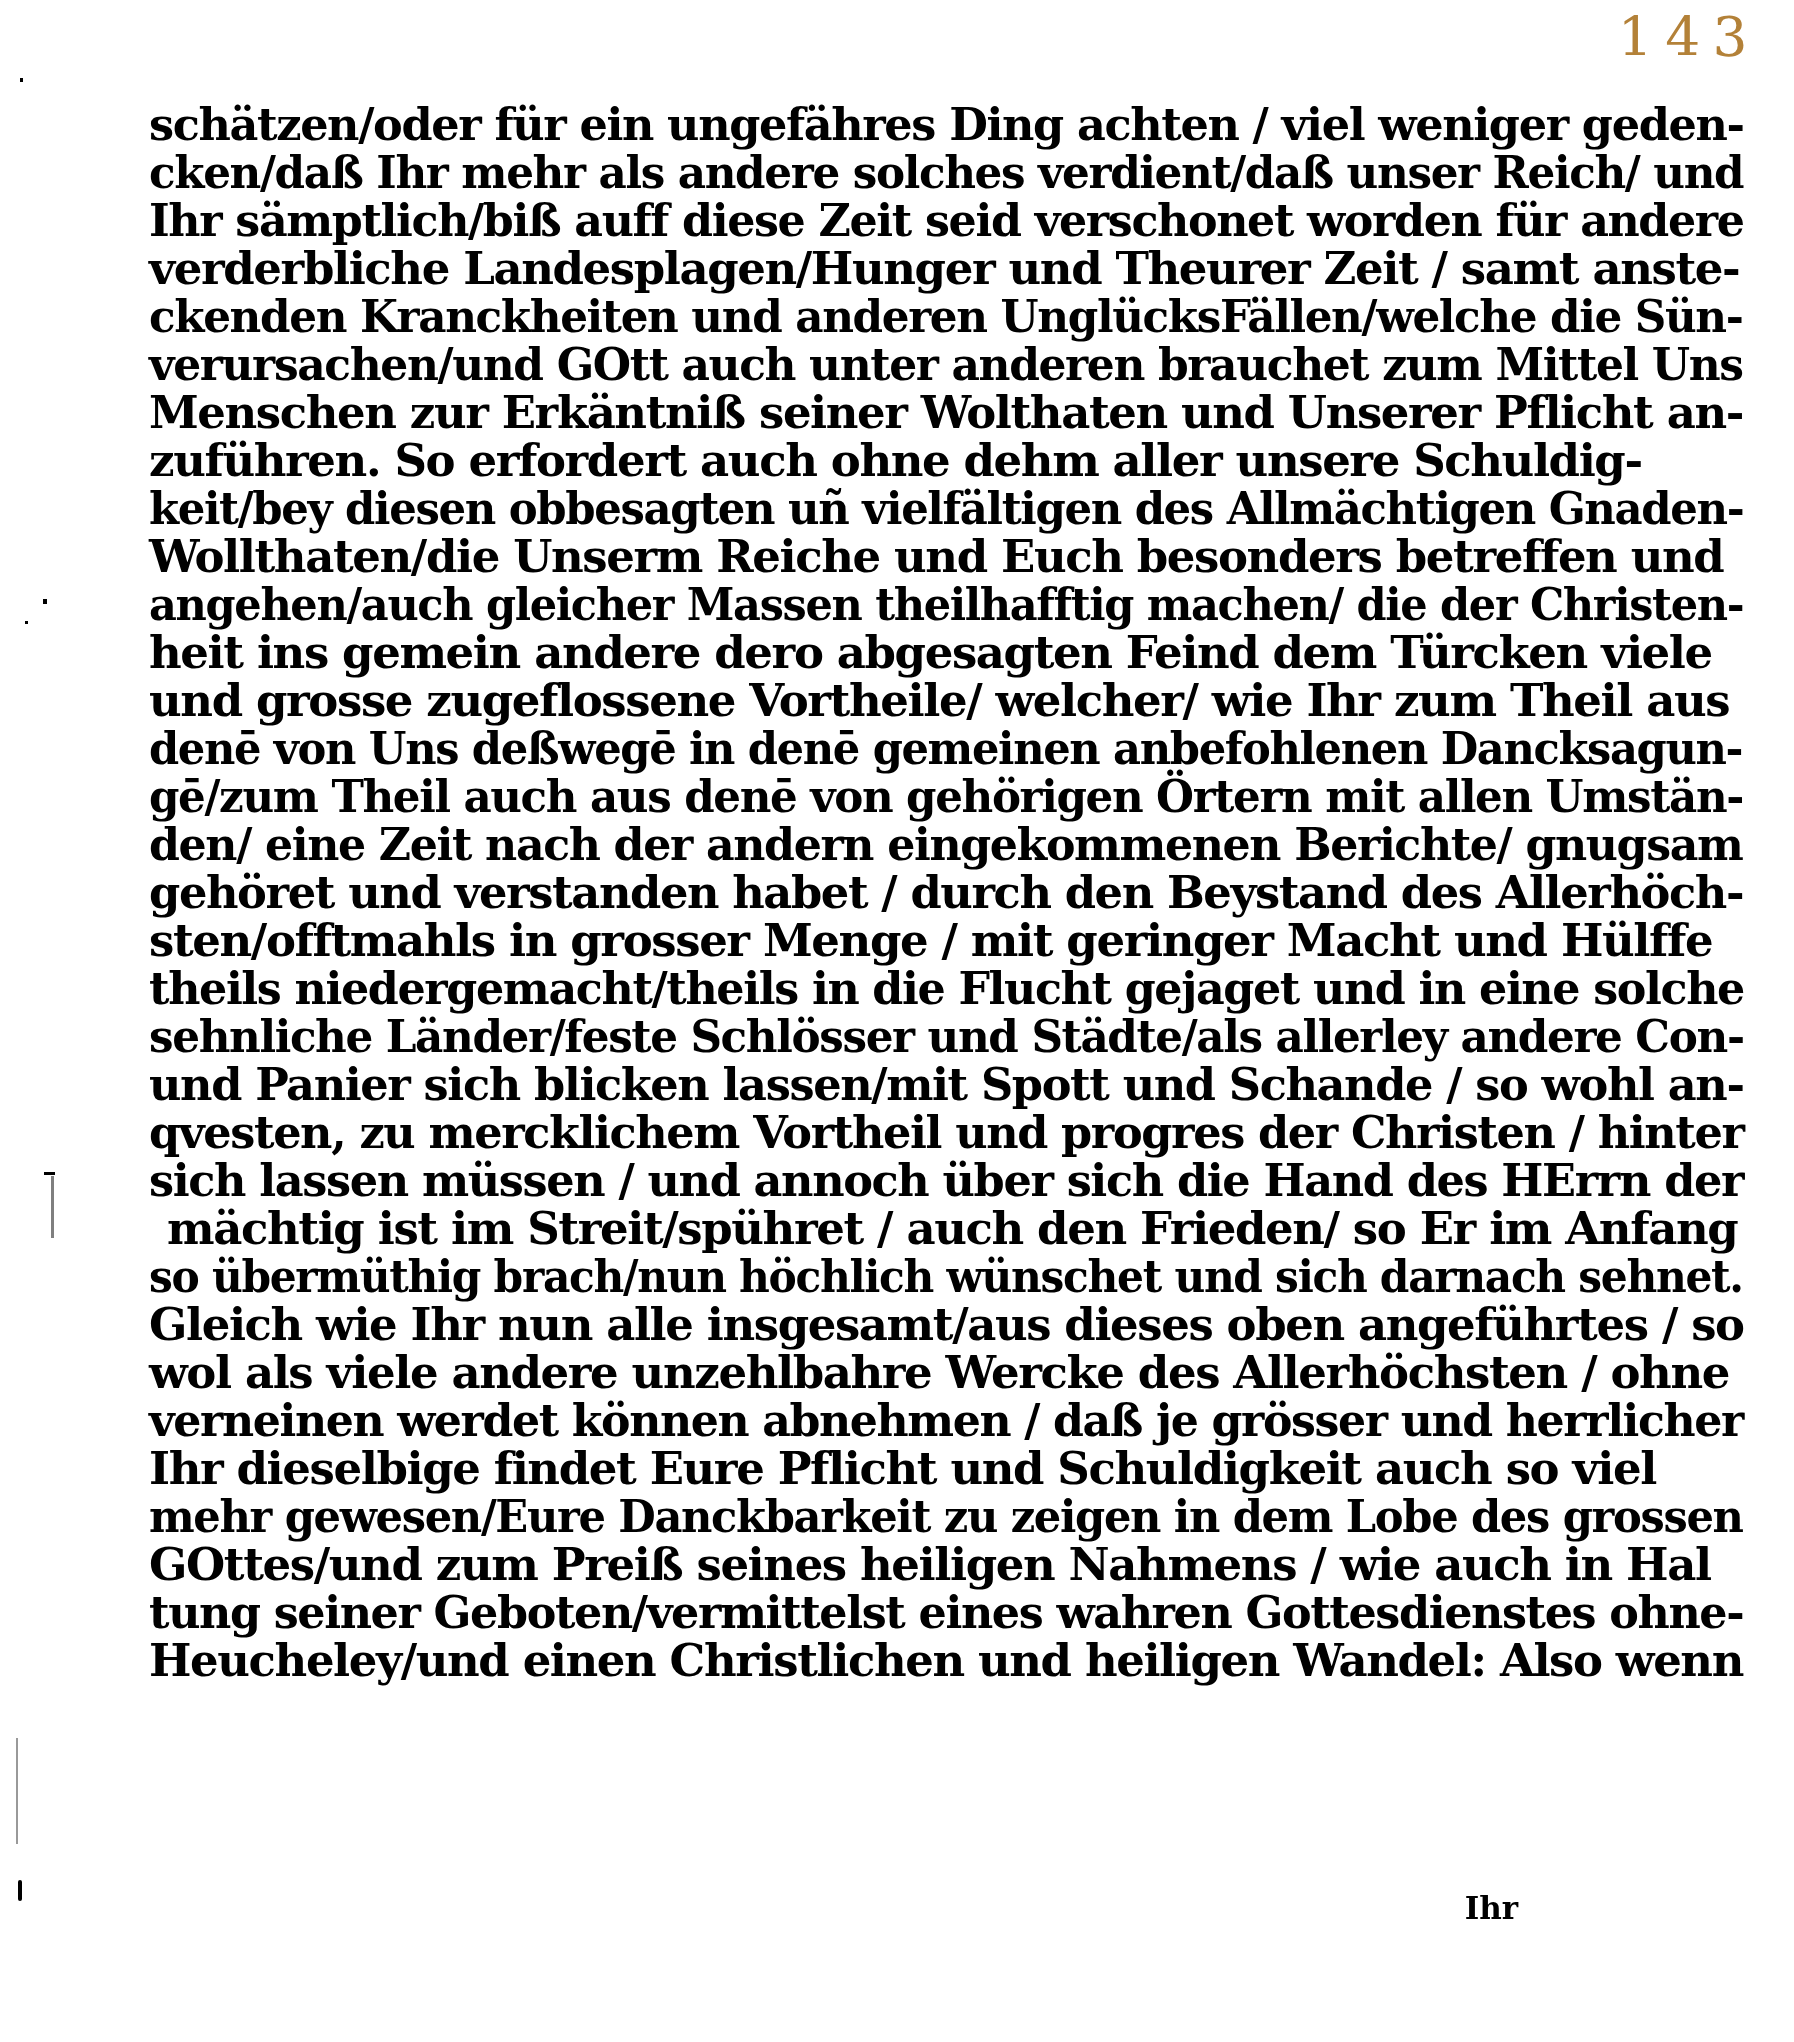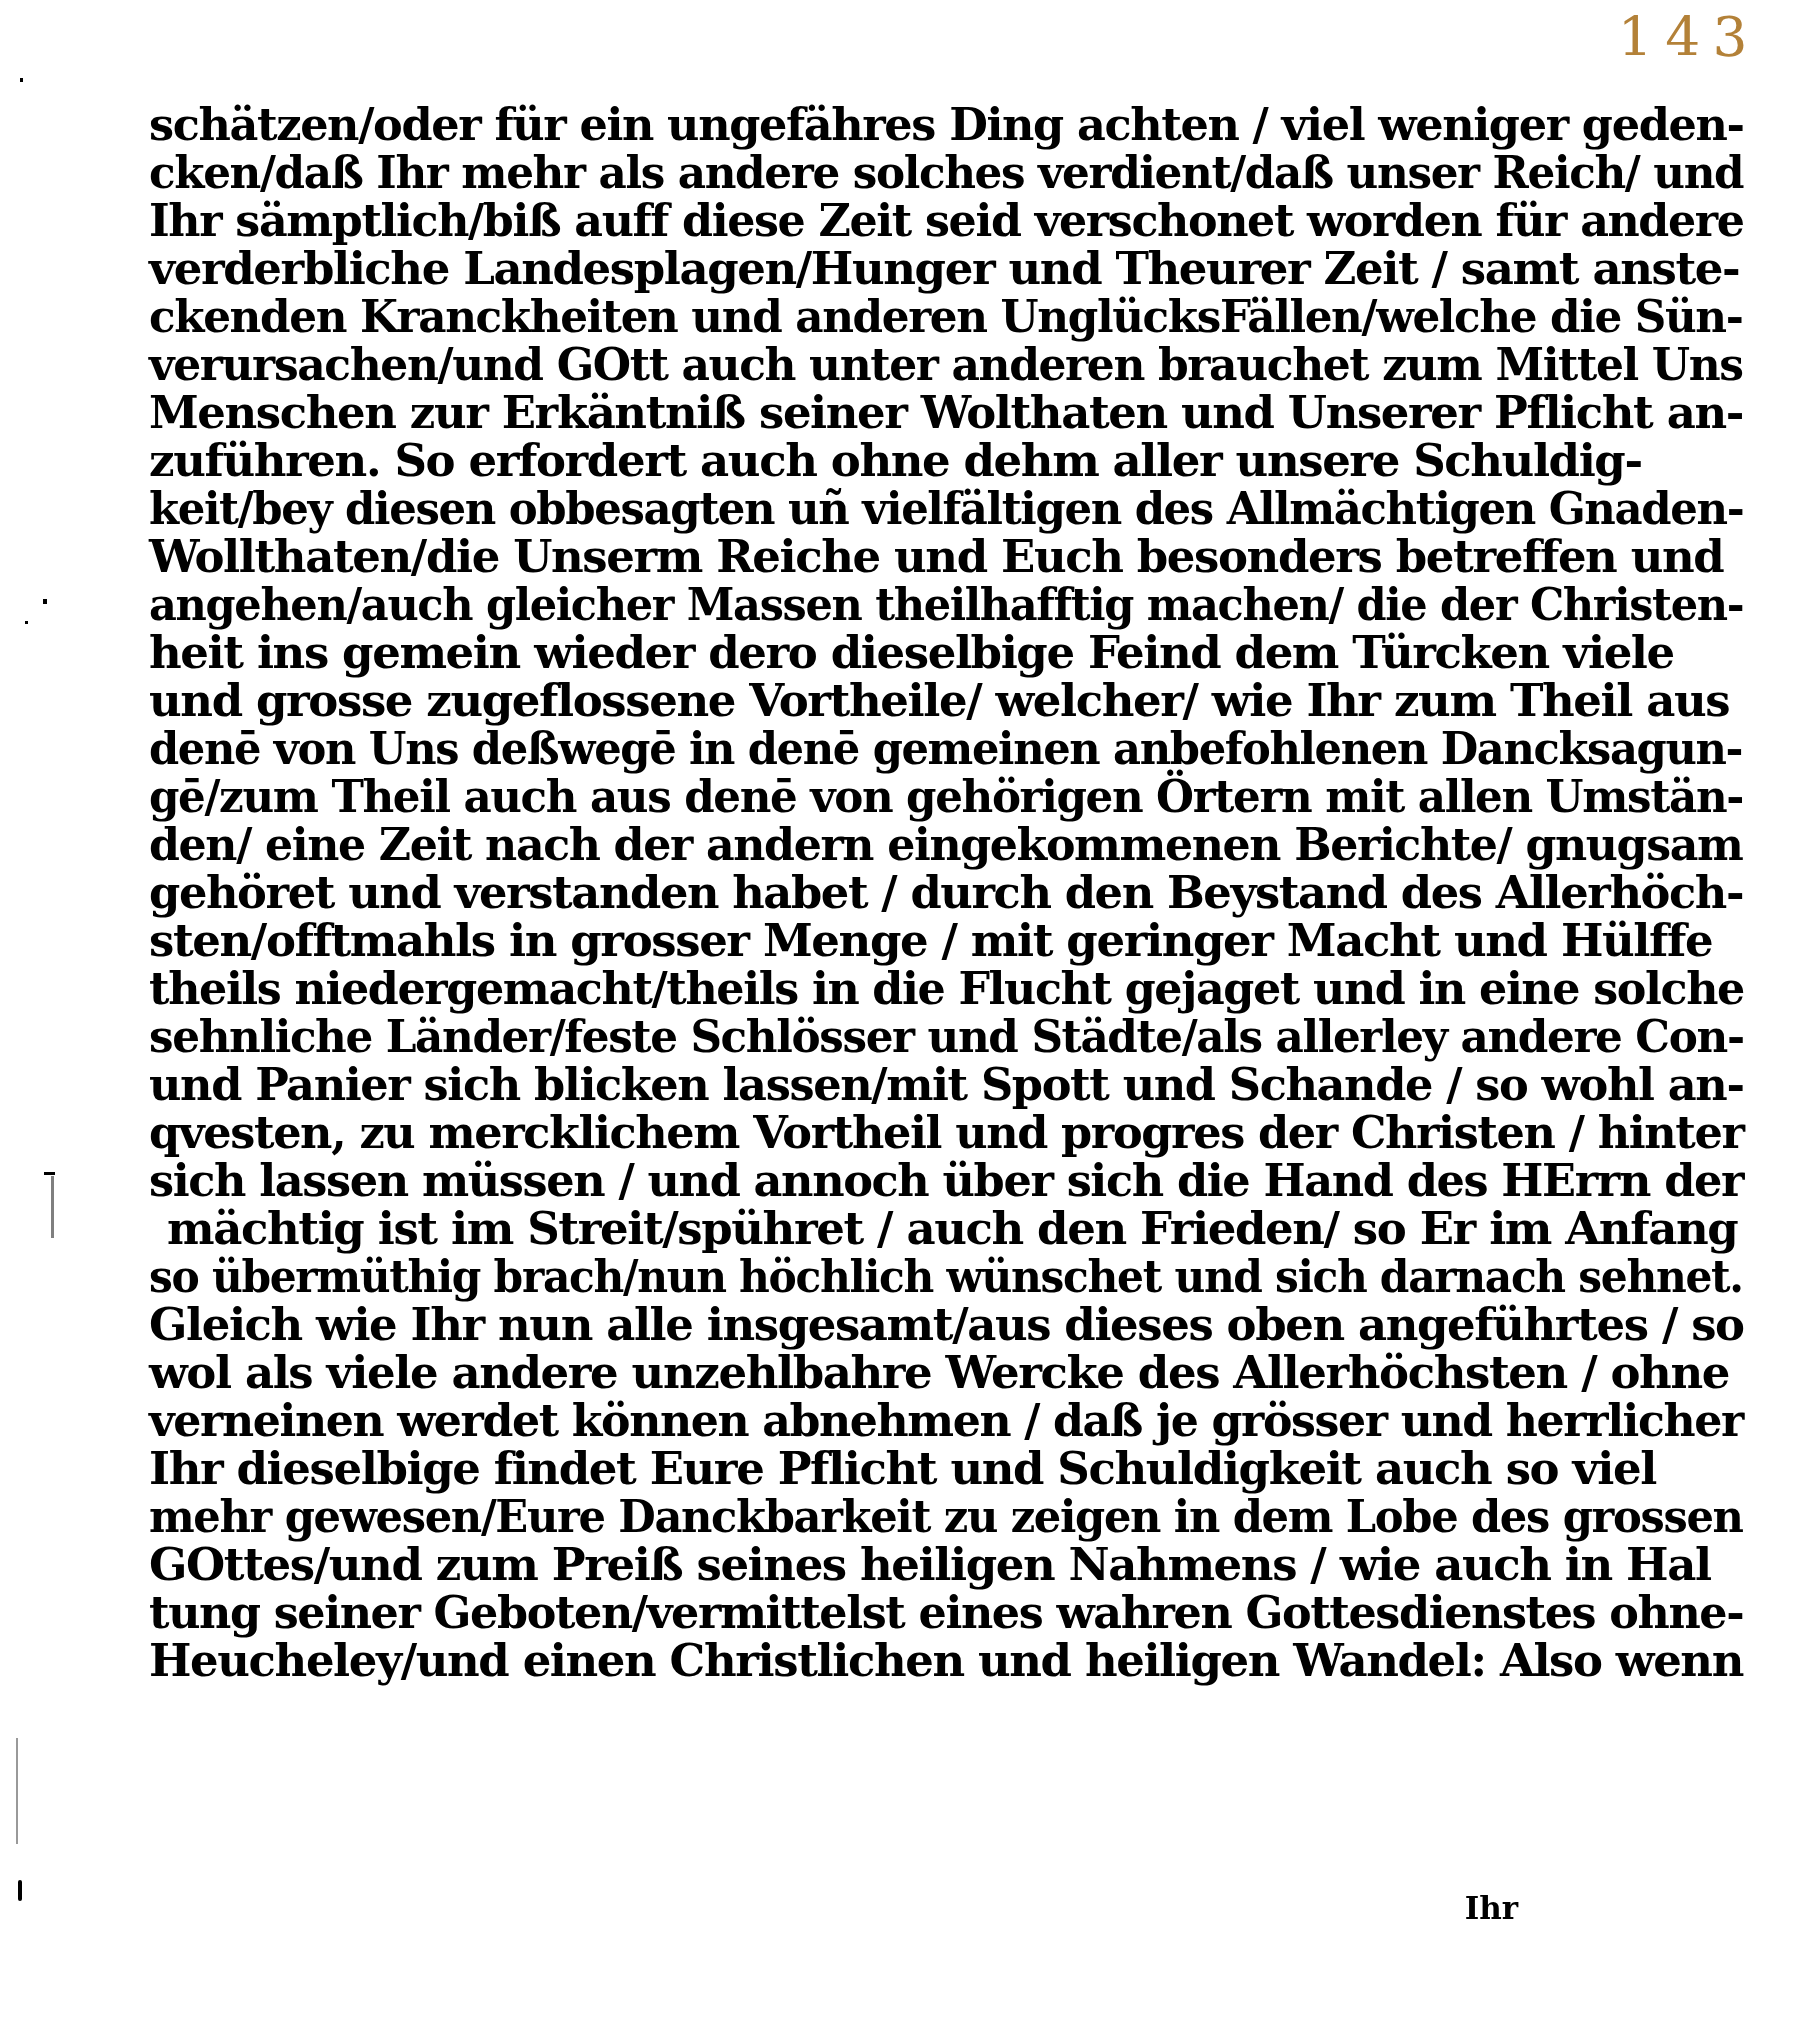--- a/index.html
+++ b/index.html
@@ -45,21 +45,21 @@
     <div class="line"><span style="white-space: nowrap; display: inline-block; transform-origin: left center; transform: scaleX(0.97064);">cken/daß Ihr mehr als andere solches verdient/daß unser Reich/ und</span></div>
     <div class="line"><span style="white-space: nowrap; display: inline-block; transform-origin: left center; transform: scaleX(0.985833);">Ihr sämptlich/biß auff diese Zeit seid verschonet worden für andere</span></div>
     <div class="line"><span style="white-space: nowrap; display: inline-block; transform-origin: left center; transform: scaleX(1);">verderbliche Landesplagen/Hunger und Theurer Zeit / samt anste-</span></div>
     <div class="line"><span style="white-space: nowrap; display: inline-block; transform-origin: left center; transform: scaleX(0.971021);">ckenden Kranckheiten und anderen UnglücksFällen/welche die Sün-</span></div>
     <div class="line"><span style="white-space: nowrap; display: inline-block; transform-origin: left center; transform: scaleX(0.976433);">verursachen/und GOtt auch unter anderen brauchet zum Mittel Uns</span></div>
     <div class="line"><span style="white-space: nowrap; display: inline-block; transform-origin: left center; transform: scaleX(0.999019);">Menschen zur Erkäntniß seiner Wolthaten und Unserer Pflicht an-</span></div>
     <div class="line"><span style="white-space: nowrap; display: inline-block; transform-origin: left center; transform: scaleX(1);">zuführen.   So erfordert auch ohne dehm aller unsere Schuldig-</span></div>
     <div class="line"><span style="white-space: nowrap; display: inline-block; transform-origin: left center; transform: scaleX(0.963711);">keit/bey diesen obbesagten uñ vielfältigen des Allmächtigen Gnaden-</span></div>
     <div class="line"><span style="white-space: nowrap; display: inline-block; transform-origin: left center; transform: scaleX(1);">Wollthaten/die Unserm Reiche und Euch besonders betreffen und</span></div>
     <div class="line"><span style="white-space: nowrap; display: inline-block; transform-origin: left center; transform: scaleX(0.957241);">angehen/auch gleicher Massen theilhafftig machen/ die der Christen-</span></div>
-    <div class="line"><span style="white-space: nowrap; display: inline-block; transform-origin: left center; transform: scaleX(1);">heit ins gemein wieder dero dieselbige Feind dem Türcken viele</span></div>
+    <div class="line"><span style="white-space: nowrap; display: inline-block; transform-origin: left center; transform: scaleX(1);">heit ins gemein andere dero abgesagten Feind dem Türcken viele</span></div>
     <div class="line"><span style="white-space: nowrap; display: inline-block; transform-origin: left center; transform: scaleX(1);">und grosse zugeflossene Vortheile/ welcher/ wie Ihr zum Theil aus</span></div>
     <div class="line"><span style="white-space: nowrap; display: inline-block; transform-origin: left center; transform: scaleX(0.959695);">denē von Uns deßwegē in denē gemeinen anbefohlenen Dancksagun-</span></div>
     <div class="line"><span style="white-space: nowrap; display: inline-block; transform-origin: left center; transform: scaleX(0.968651);">gē/zum Theil auch aus denē von gehörigen Örtern mit allen Umstän-</span></div>
     <div class="line"><span style="white-space: nowrap; display: inline-block; transform-origin: left center; transform: scaleX(0.983655);">den/ eine Zeit nach der andern eingekommenen Berichte/ gnugsam</span></div>
     <div class="line"><span style="white-space: nowrap; display: inline-block; transform-origin: left center; transform: scaleX(0.993695);">gehöret und verstanden habet /  durch den Beystand des Allerhöch-</span></div>
     <div class="line"><span style="white-space: nowrap; display: inline-block; transform-origin: left center; transform: scaleX(1);">sten/offtmahls in grosser Menge / mit geringer Macht und Hülffe</span></div>
     <div class="line"><span style="white-space: nowrap; display: inline-block; transform-origin: left center; transform: scaleX(0.986591);">theils niedergemacht/theils in die Flucht gejaget und in eine solche</span></div>
     <div class="line"><span style="white-space: nowrap; display: inline-block; transform-origin: left center; transform: scaleX(0.970373);">sehnliche Länder/feste Schlösser und Städte/als allerley andere Con-</span></div>
     <div class="line"><span style="white-space: nowrap; display: inline-block; transform-origin: left center; transform: scaleX(0.992238);">und Panier sich blicken lassen/mit Spott und Schande / so wohl an-</span></div>
     <div class="line"><span style="white-space: nowrap; display: inline-block; transform-origin: left center; transform: scaleX(0.990339);">qvesten, zu mercklichem Vortheil und progres der Christen / hinter</span></div>

